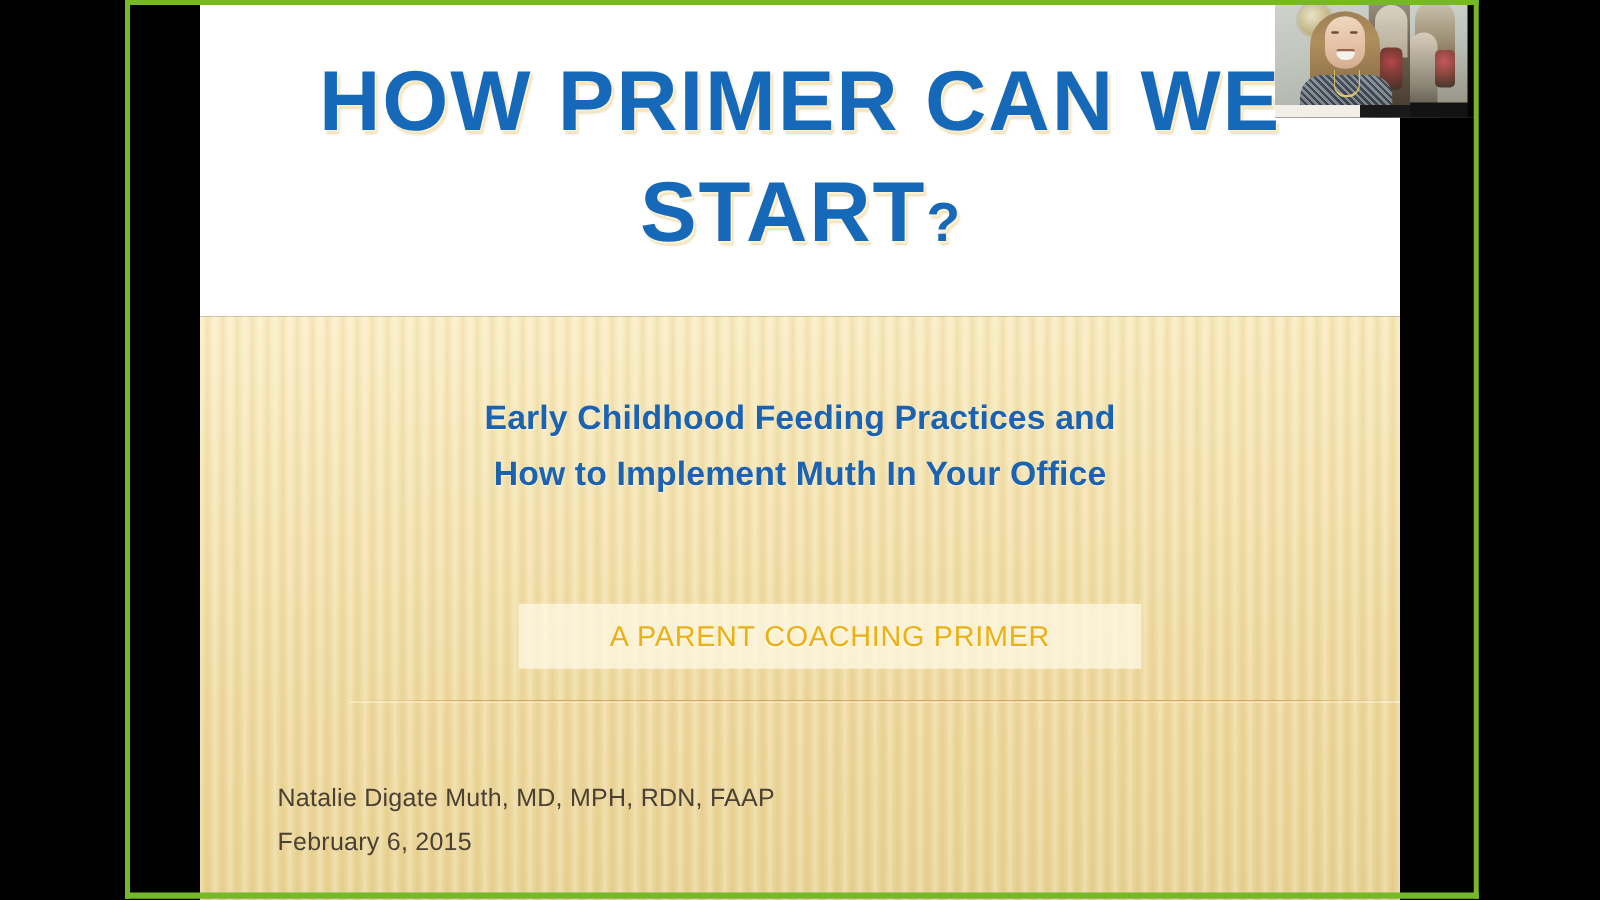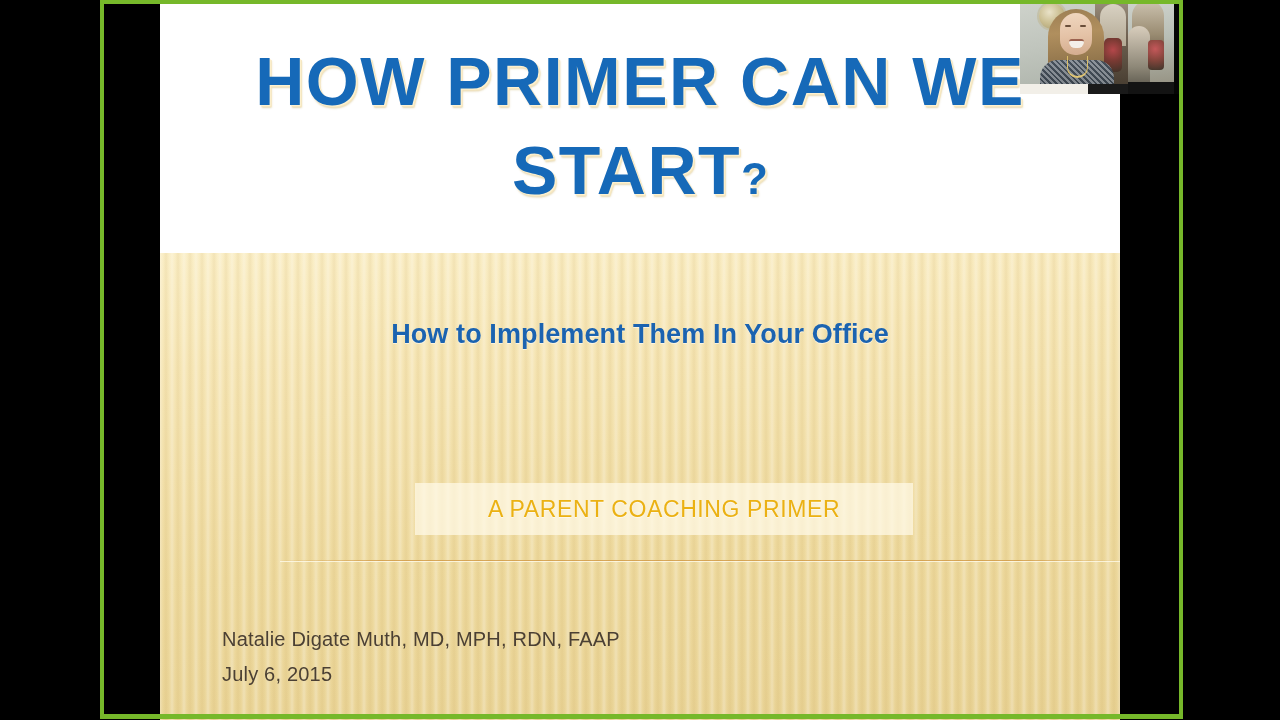--- a/index.html
+++ b/index.html
@@ -335,32 +335,33 @@
     <div class="slide-body"></div>
 
     <div class="title-wrap">
       <div class="title-line">HOW PRIMER CAN WE</div>
       <div class="title-line second">
         <span>START</span><span class="qmark">?</span>
       </div>
     </div>
 
     <div class="subtitle">
-      <span>How to Implement Them In Your Office</span>
+      <span>Early Childhood Feeding Practices and</span>
+      <span>How to Implement Muth In Your Office</span>
     </div>
 
     <div class="tagline-band">
       <span class="tagline-text">A PARENT COACHING PRIMER</span>
     </div>
 
     <div class="divider"></div>
 
     <div class="presenter">
       <span>Natalie Digate Muth, MD, MPH, RDN, FAAP</span>
-      <span>July 6, 2015</span>
+      <span>February 6, 2015</span>
     </div>
 
   </div>
 
   <div id="video-overlay">
 
     <div class="video-tile primary">
       <div class="vt-bg"></div>
       <div class="vt-wall-right"></div>
       <div class="vt-arch"></div>

